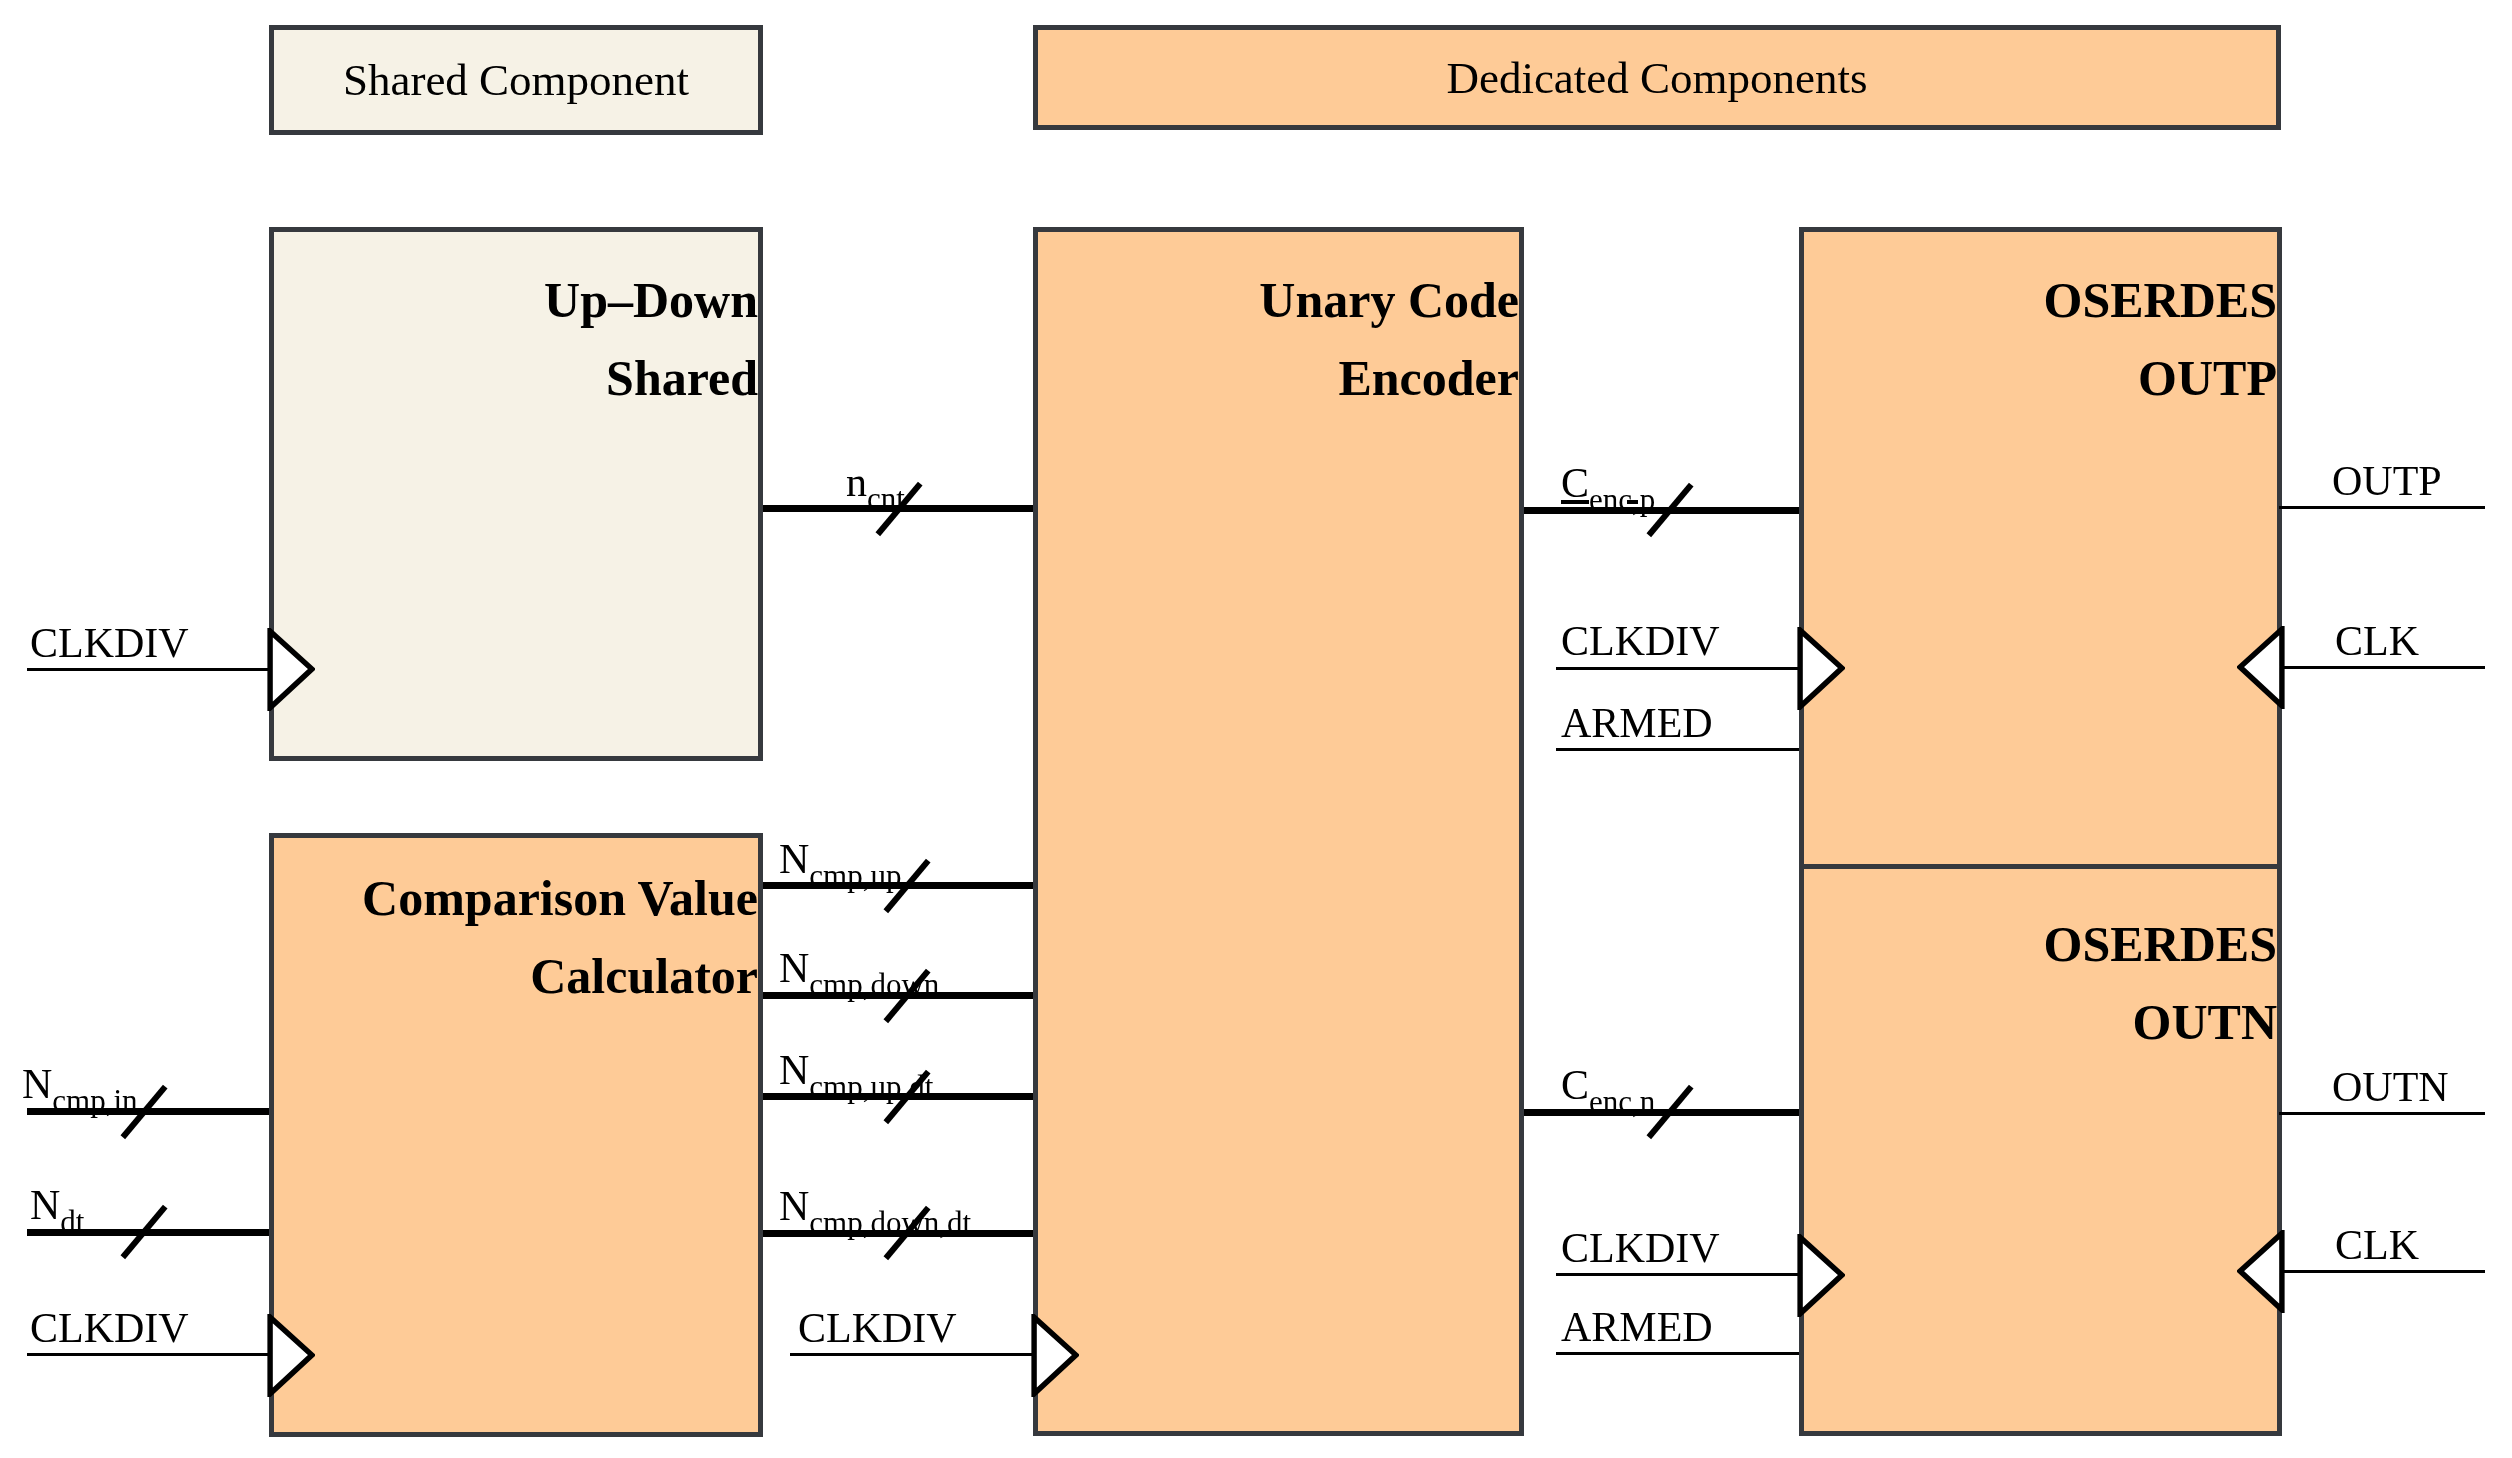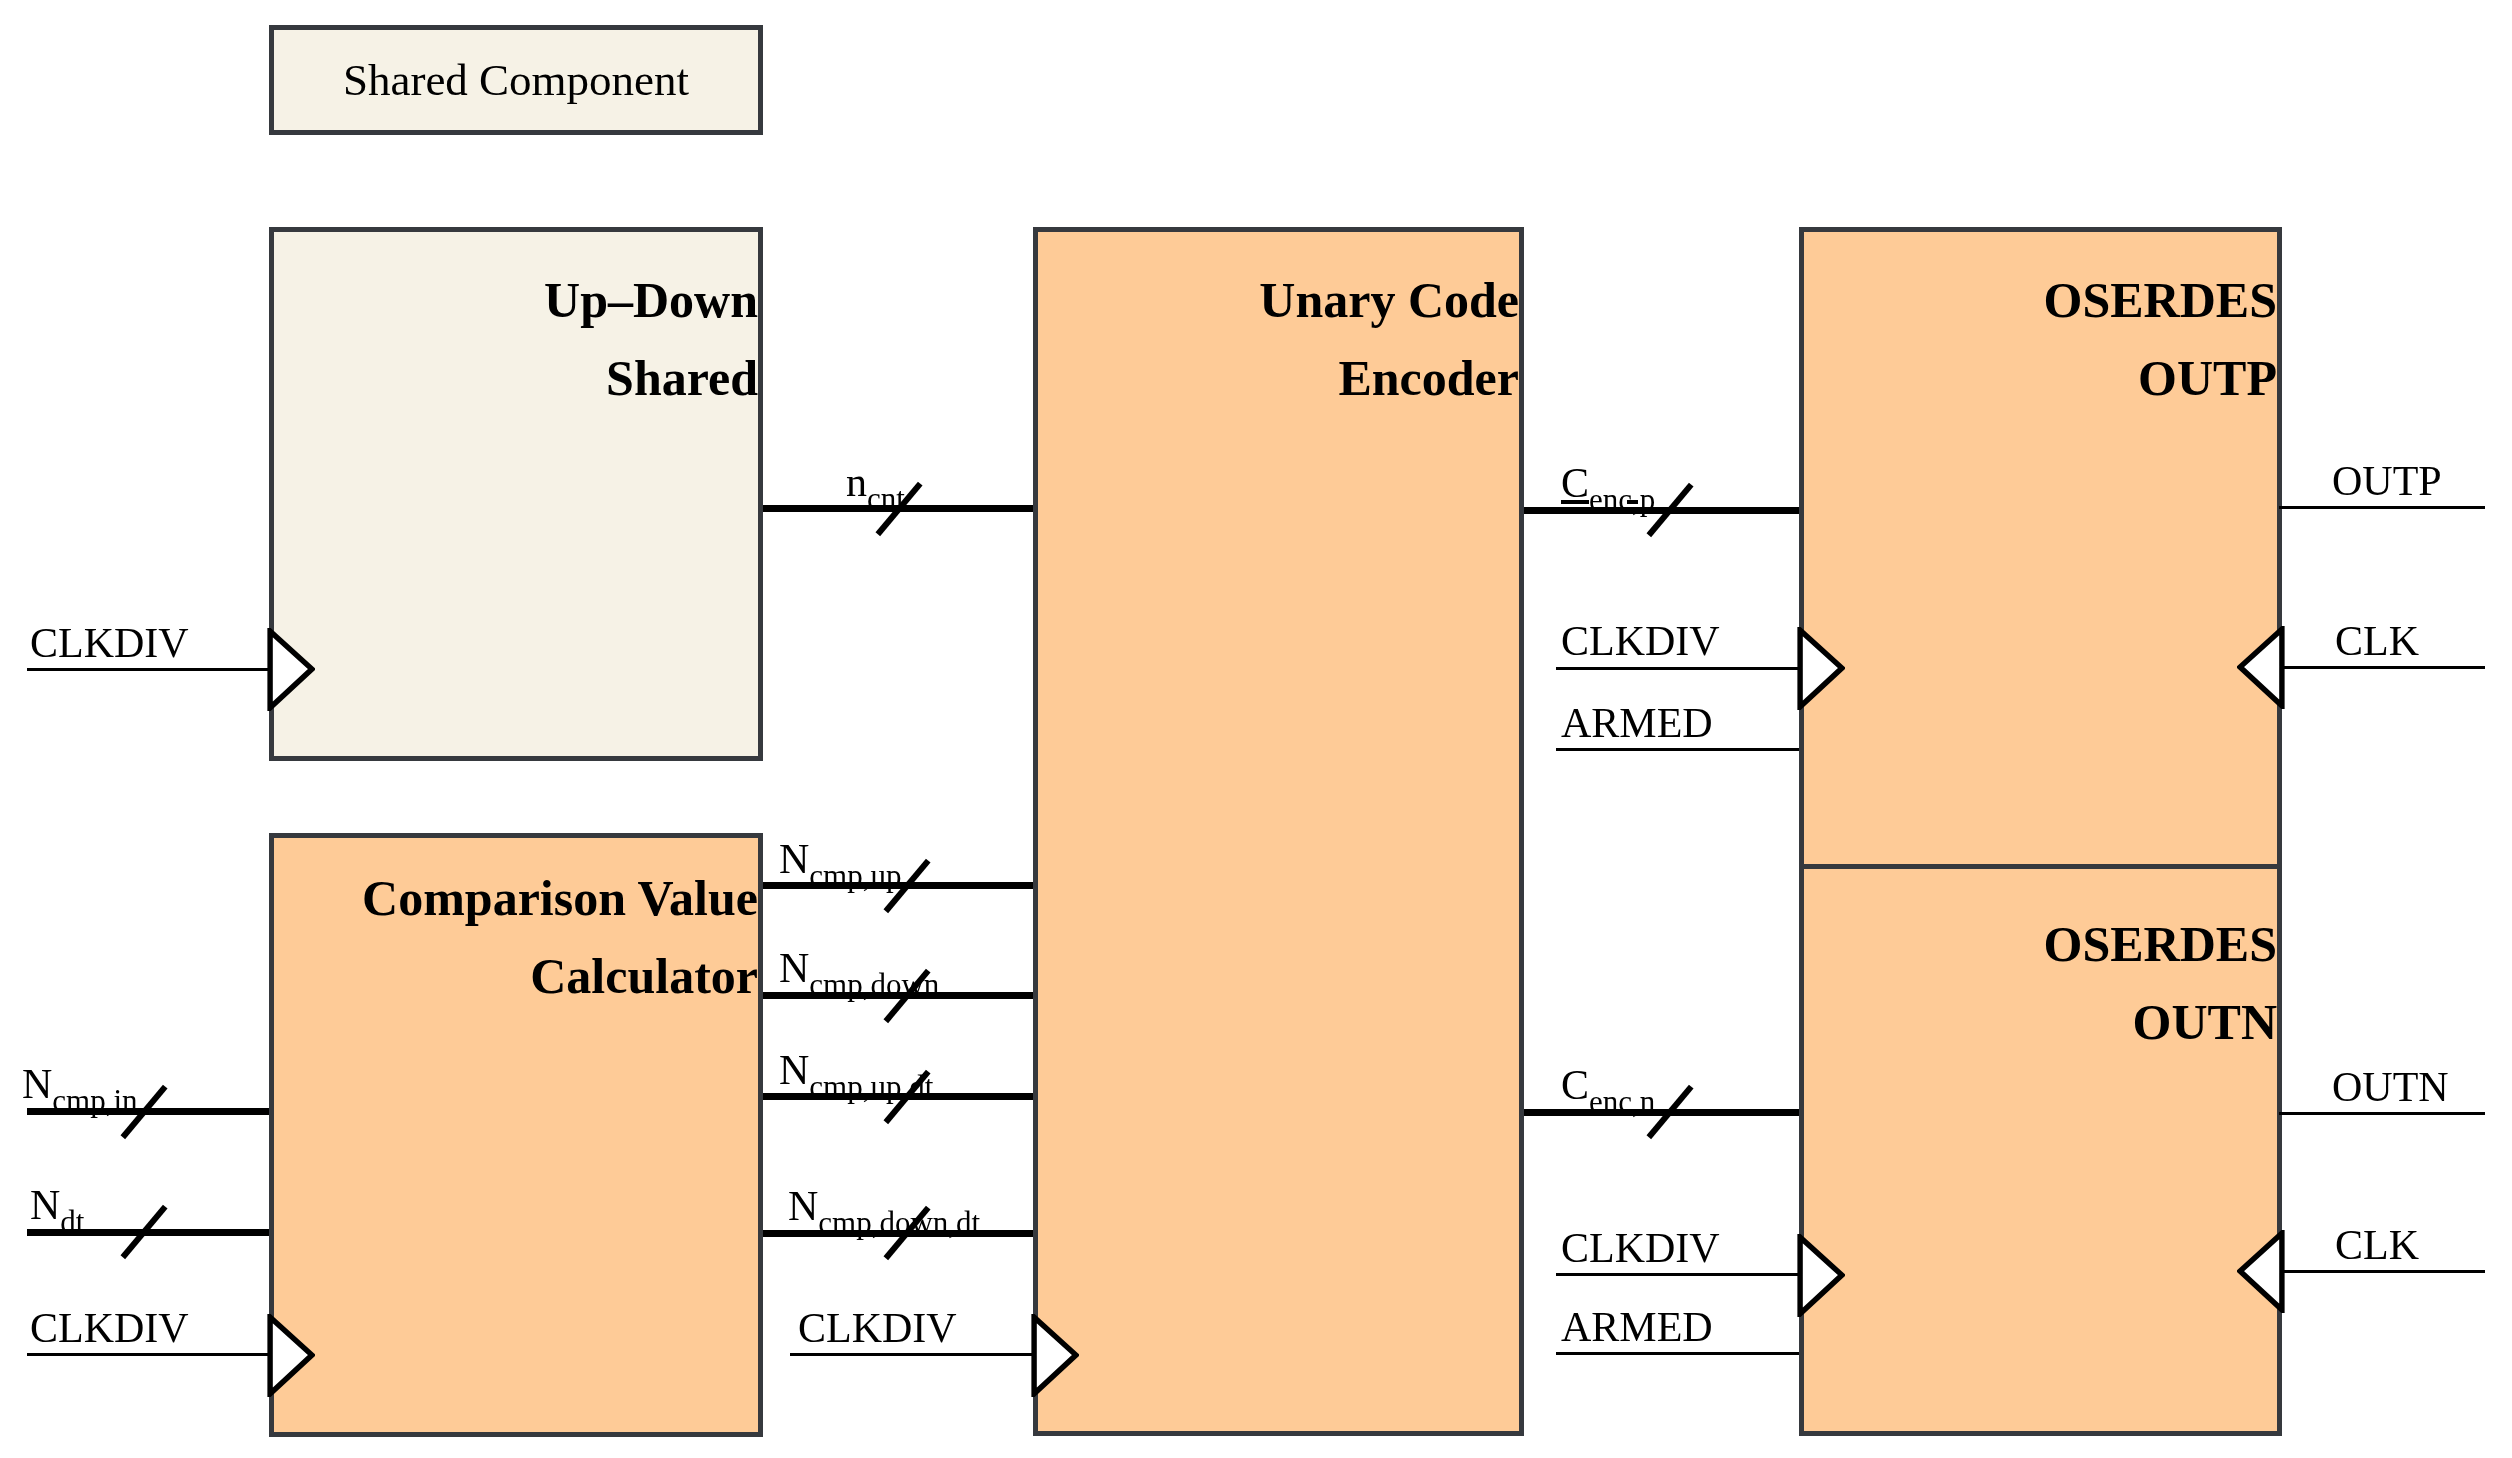--- a/index.html
+++ b/index.html
@@ -56,20 +56,23 @@
   .clk-tri{position:absolute;}
 </style>
 </head>
 <body>
 
 <div class="stage">
 
   <div class="legend-box fill-shared" style="left:269px;top:25px;width:494px;height:110px;">
     <span>Shared Component</span>
   </div>
+  <div class="legend-box fill-dedicated" style="left:1033px;top:25px;width:1248px;height:105px;">
+    <span>Dedicated Components</span>
+  </div>
 
   <div class="block fill-shared" style="left:269px;top:227px;width:494px;height:534px;">
     <div class="block-title" style="padding-top:30px;">
       <div>Up–Down</div>
       <div>Shared</div>
     </div>
   </div>
 
   <div class="block fill-dedicated" style="left:1033px;top:227px;width:491px;height:1209px;">
     <div class="block-title" style="padding-top:30px;">
@@ -140,21 +143,21 @@
   </div>
 
   <div class="wire bus" style="left:763px;top:1093px;width:270px;"></div>
   <div class="slash" style="left:904px;top:1064px;"></div>
   <div class="lbl" style="left:779px;bottom:368px;">
     <span>N</span><span class="sub">cmp,up,dt</span>
   </div>
 
   <div class="wire bus" style="left:763px;top:1230px;width:270px;"></div>
   <div class="slash" style="left:904px;top:1200px;"></div>
-  <div class="lbl" style="left:779px;bottom:232px;margin-left:9px;">
+  <div class="lbl" style="left:779px;bottom:232px;">
     <span>N</span><span class="sub">cmp,down,dt</span>
   </div>
 
   <div class="wire thin" style="left:790px;top:1353px;width:243px;"></div>
   <div class="lbl" style="left:798px;bottom:110px;">
     <span>CLKDIV</span><span class="sub"></span>
   </div>
 
   <div class="wire bus" style="left:1524px;top:507px;width:275px;"></div>
   <div class="slash" style="left:1667px;top:477px;"></div>

